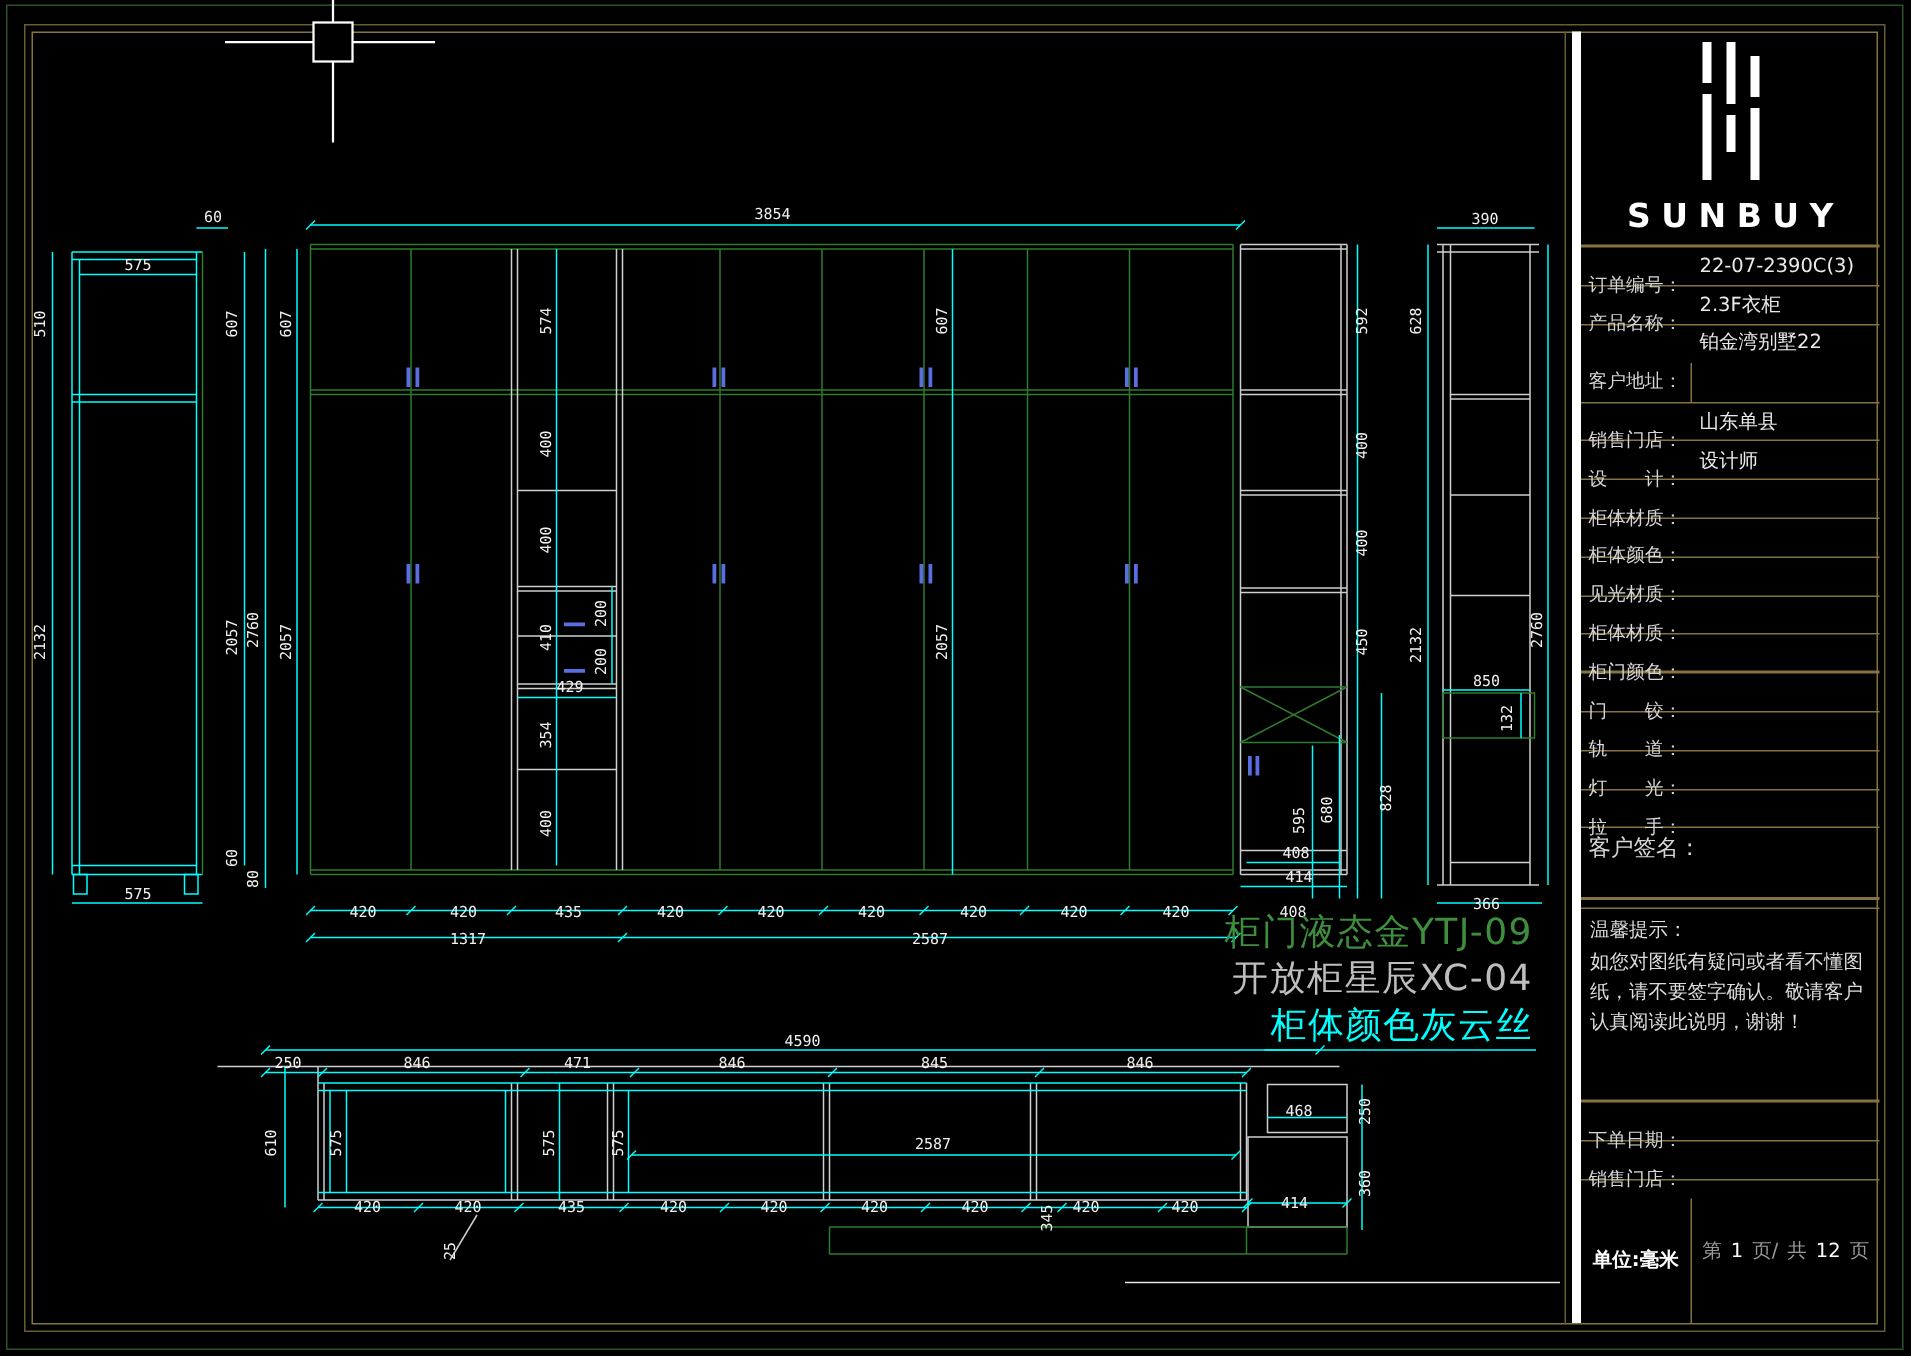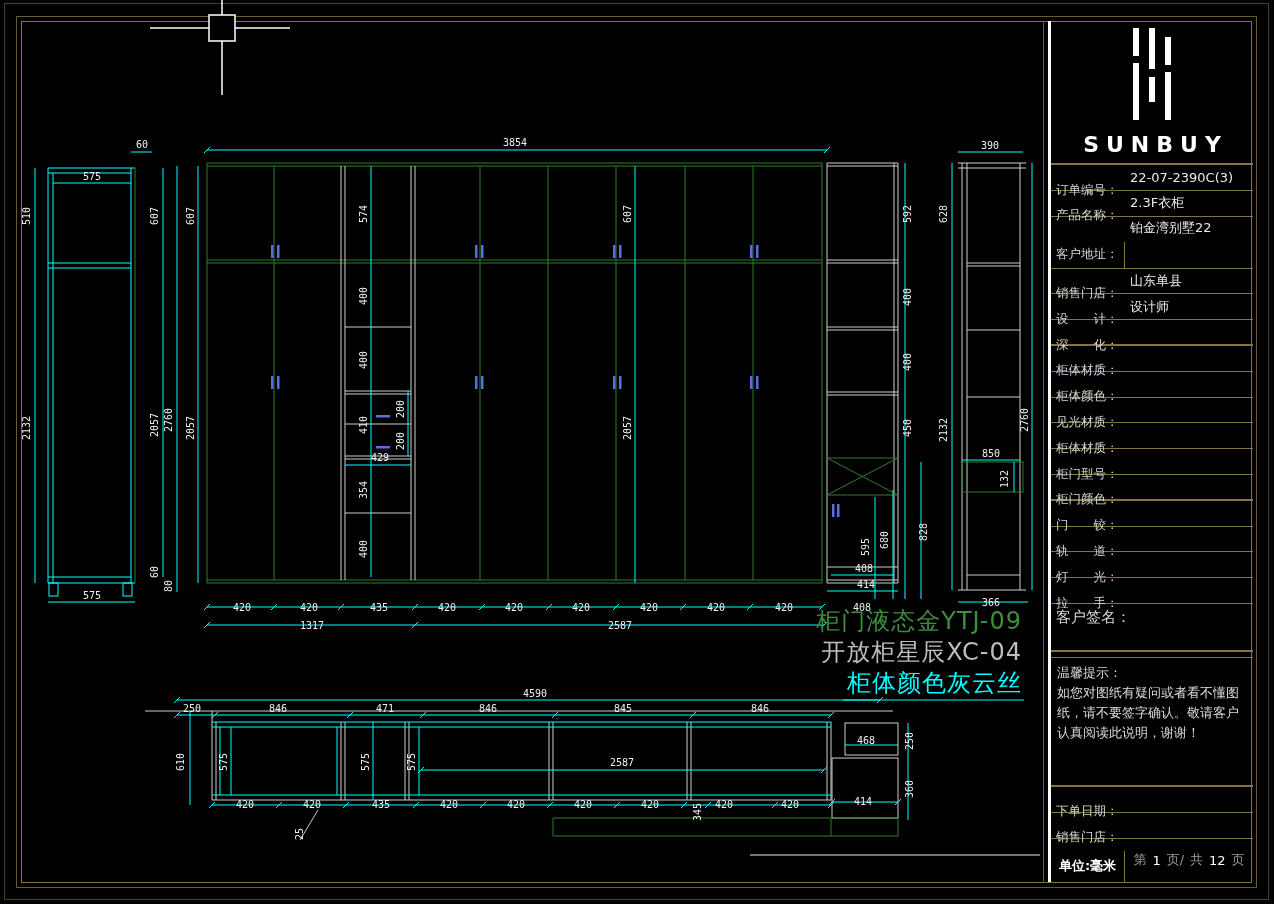--- a/index.html
+++ b/index.html
@@ -15,21 +15,21 @@
   
   #cad{position:absolute;left:0;top:0;}
   #dim-labels text{font:10px "DejaVu Sans Mono",monospace;fill:#f0f0f0;text-anchor:middle;}
 
   
   #annotations{position:absolute;left:800px;top:606px;width:222px;text-align:right;
                font-size:24px;line-height:31px;font-weight:500;letter-spacing:1px;}
 
   
   #titleblock{position:absolute;left:1048px;top:21px;width:205px;height:861px;
-              border-left:3px solid #ffffff;box-sizing:border-box;color:#d6d6d6;
+              border-left:6px solid #ffffff;box-sizing:border-box;color:#d6d6d6;
               display:flex;flex-direction:column;}
   .tb-cell{box-sizing:border-box;border-bottom:1px solid #85743f;}
   #tb-logo{height:144px;display:flex;flex-direction:column;align-items:center;justify-content:center;
            border-bottom:2px solid #85743f;}
   .logo-bars{display:flex;gap:10px;height:92px;}
   .logo-bars i{display:block;width:6px;height:100%;}
   .logo-bars i:nth-child(1){background:linear-gradient(to bottom,#fff 0 30%,transparent 30% 38%,#fff 38% 100%);}
   .logo-bars i:nth-child(2){background:linear-gradient(to bottom,#fff 0 45%,transparent 45% 53%,#fff 53% 80%,transparent 80% 100%);}
   .logo-bars i:nth-child(3){background:linear-gradient(to bottom,transparent 0 10%,#fff 10% 40%,transparent 40% 48%,#fff 48% 100%);}
   .logo-word{margin-top:12px;color:#fff;font-size:22px;font-weight:bold;letter-spacing:7px;text-indent:7px;}
@@ -417,42 +417,34 @@
           <div class="tb-val">铂金湾别墅22</div>
         </div>
         <div class="tb-row r3">
           <div class="tb-label">销售门店：</div>
           <div class="tb-val">山东单县</div>
         </div>
         <div class="tb-row r4">
           <div class="tb-label">设　　计：</div>
           <div class="tb-val">设计师</div>
         </div>
-        <div class="tb-row r5">
-          <div class="tb-label">深　　化：</div>
-          <div class="tb-val"></div>
-        </div>
         <div class="tb-row r6">
           <div class="tb-label">柜体材质：</div>
           <div class="tb-val"></div>
         </div>
         <div class="tb-row r7">
           <div class="tb-label">柜体颜色：</div>
           <div class="tb-val"></div>
         </div>
         <div class="tb-row r8">
           <div class="tb-label">见光材质：</div>
           <div class="tb-val"></div>
         </div>
         <div class="tb-row r9">
           <div class="tb-label">柜体材质：</div>
-          <div class="tb-val"></div>
-        </div>
-        <div class="tb-row r10">
-          <div class="tb-label">柜门型号：</div>
           <div class="tb-val"></div>
         </div>
         <div class="tb-row r11">
           <div class="tb-label">柜门颜色：</div>
           <div class="tb-val"></div>
         </div>
         <div class="tb-row r12">
           <div class="tb-label">门　　铰：</div>
           <div class="tb-val"></div>
         </div>

